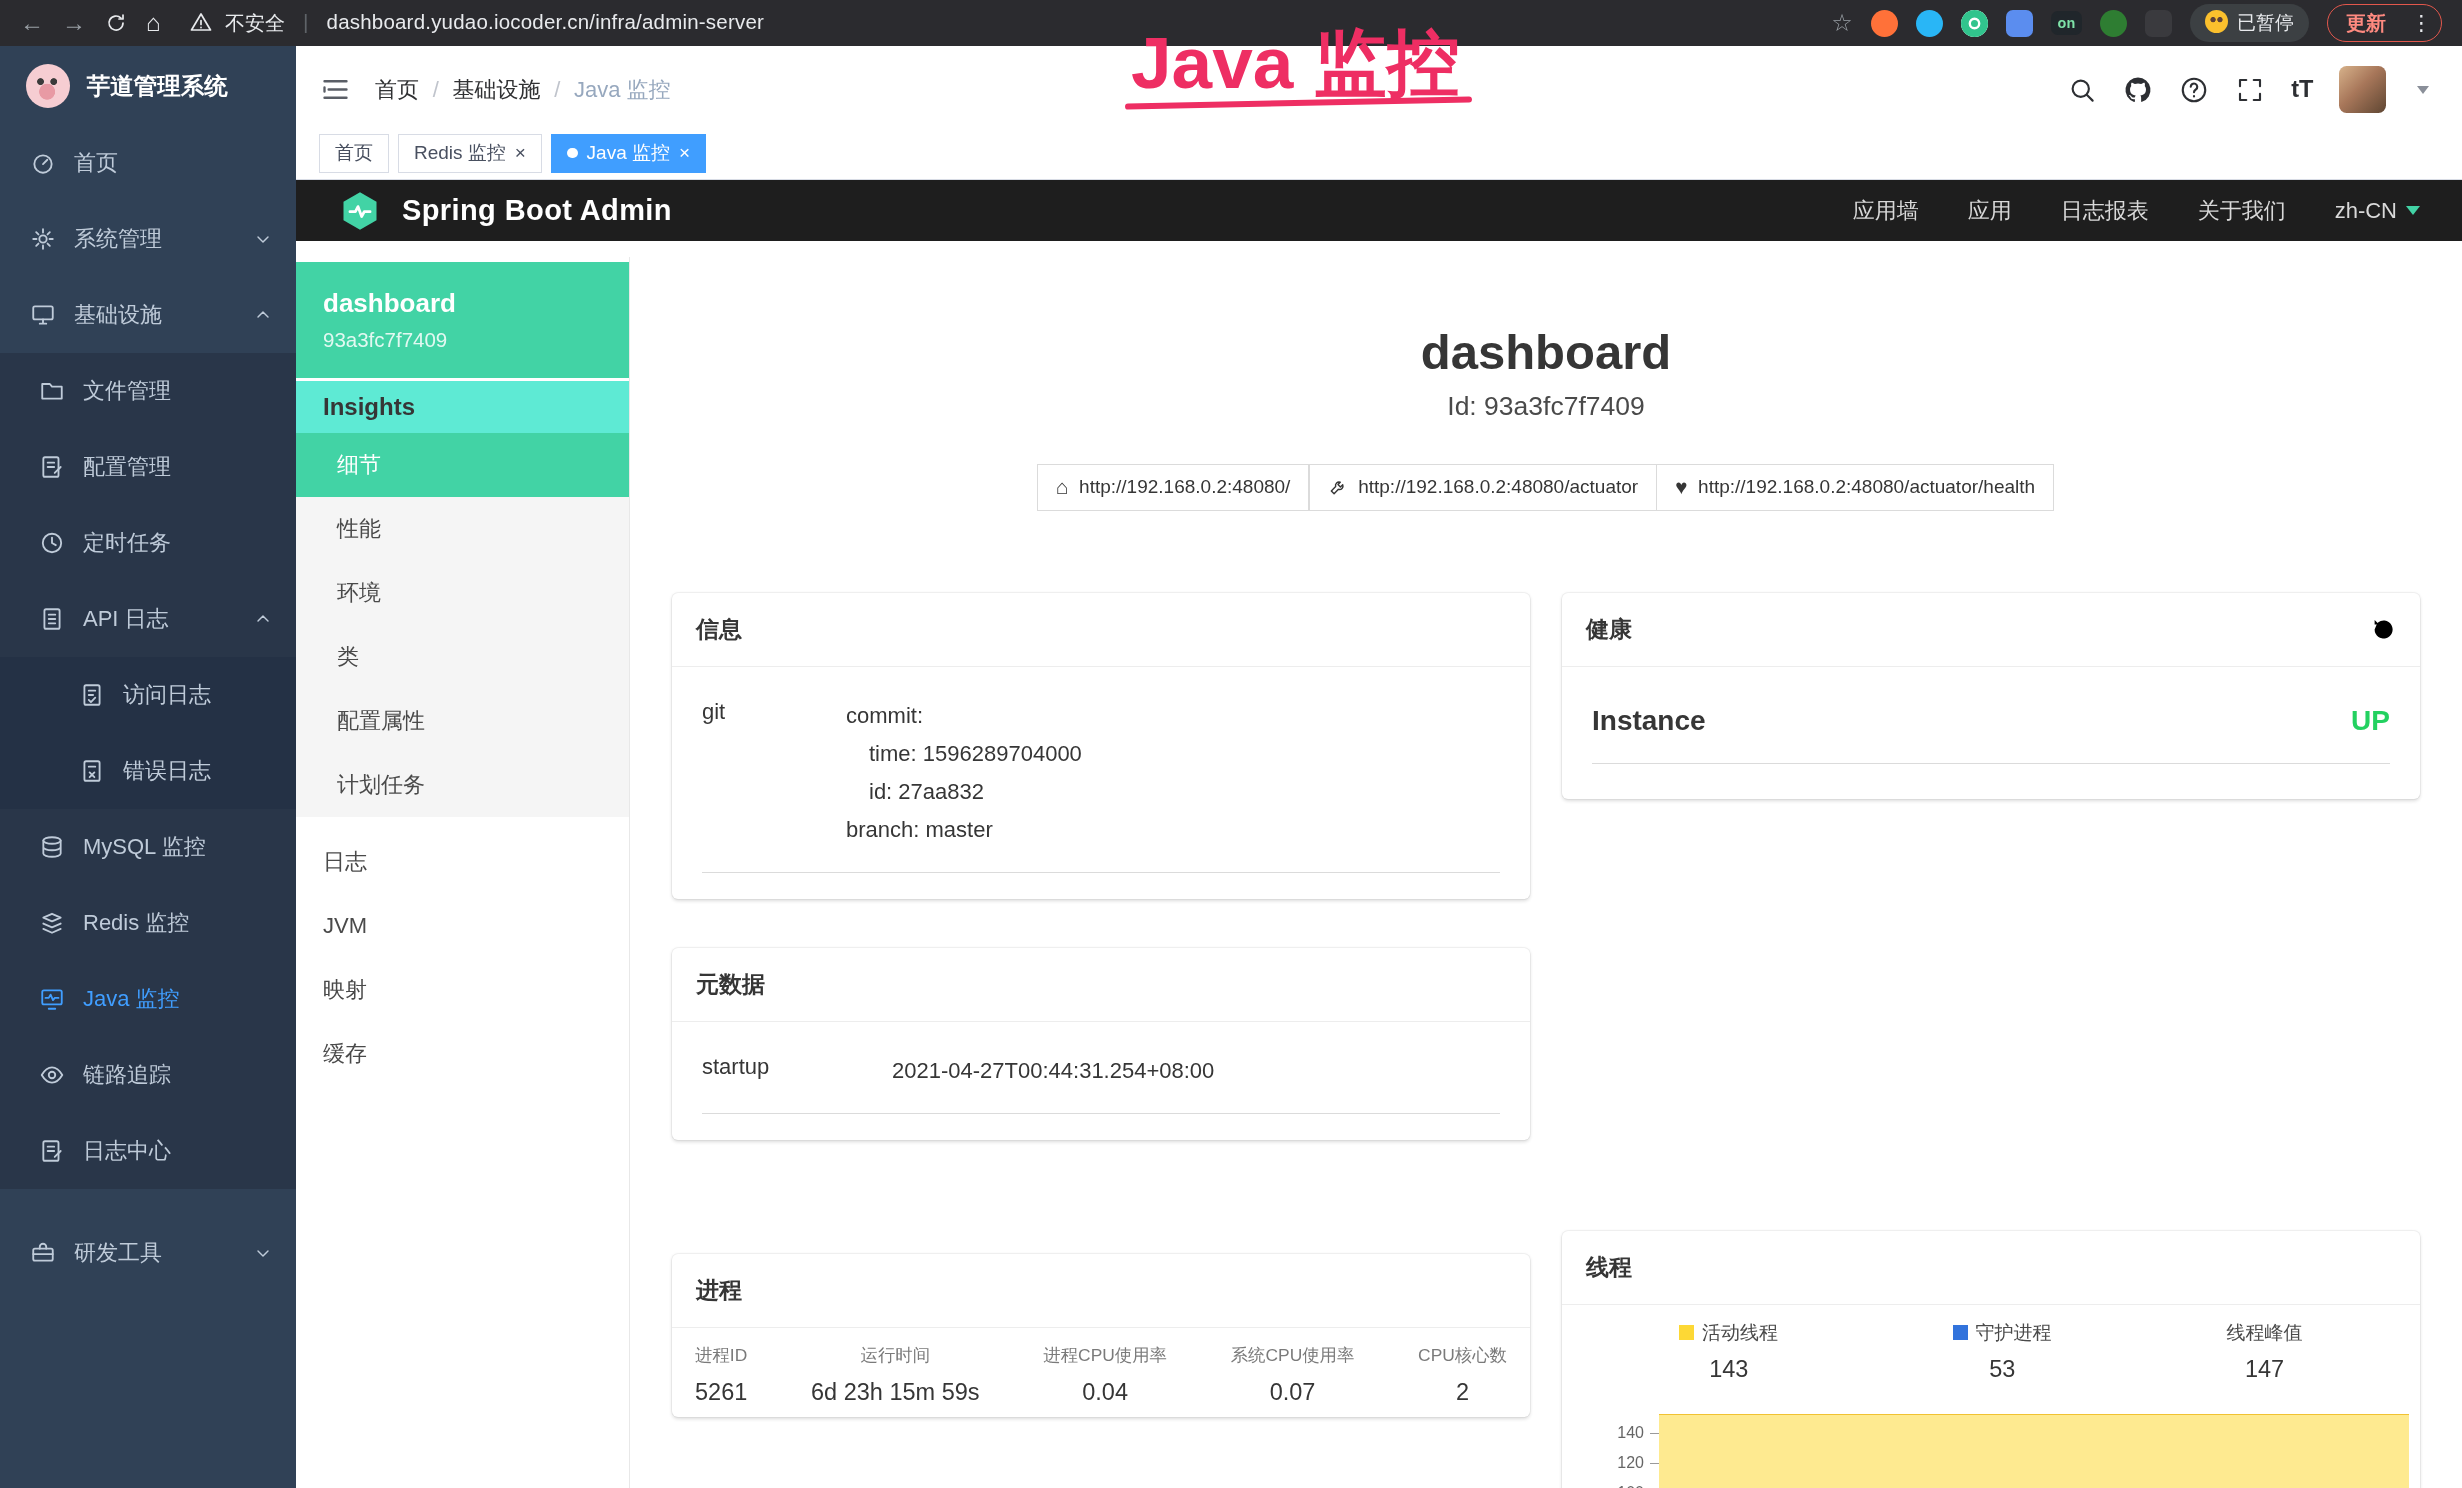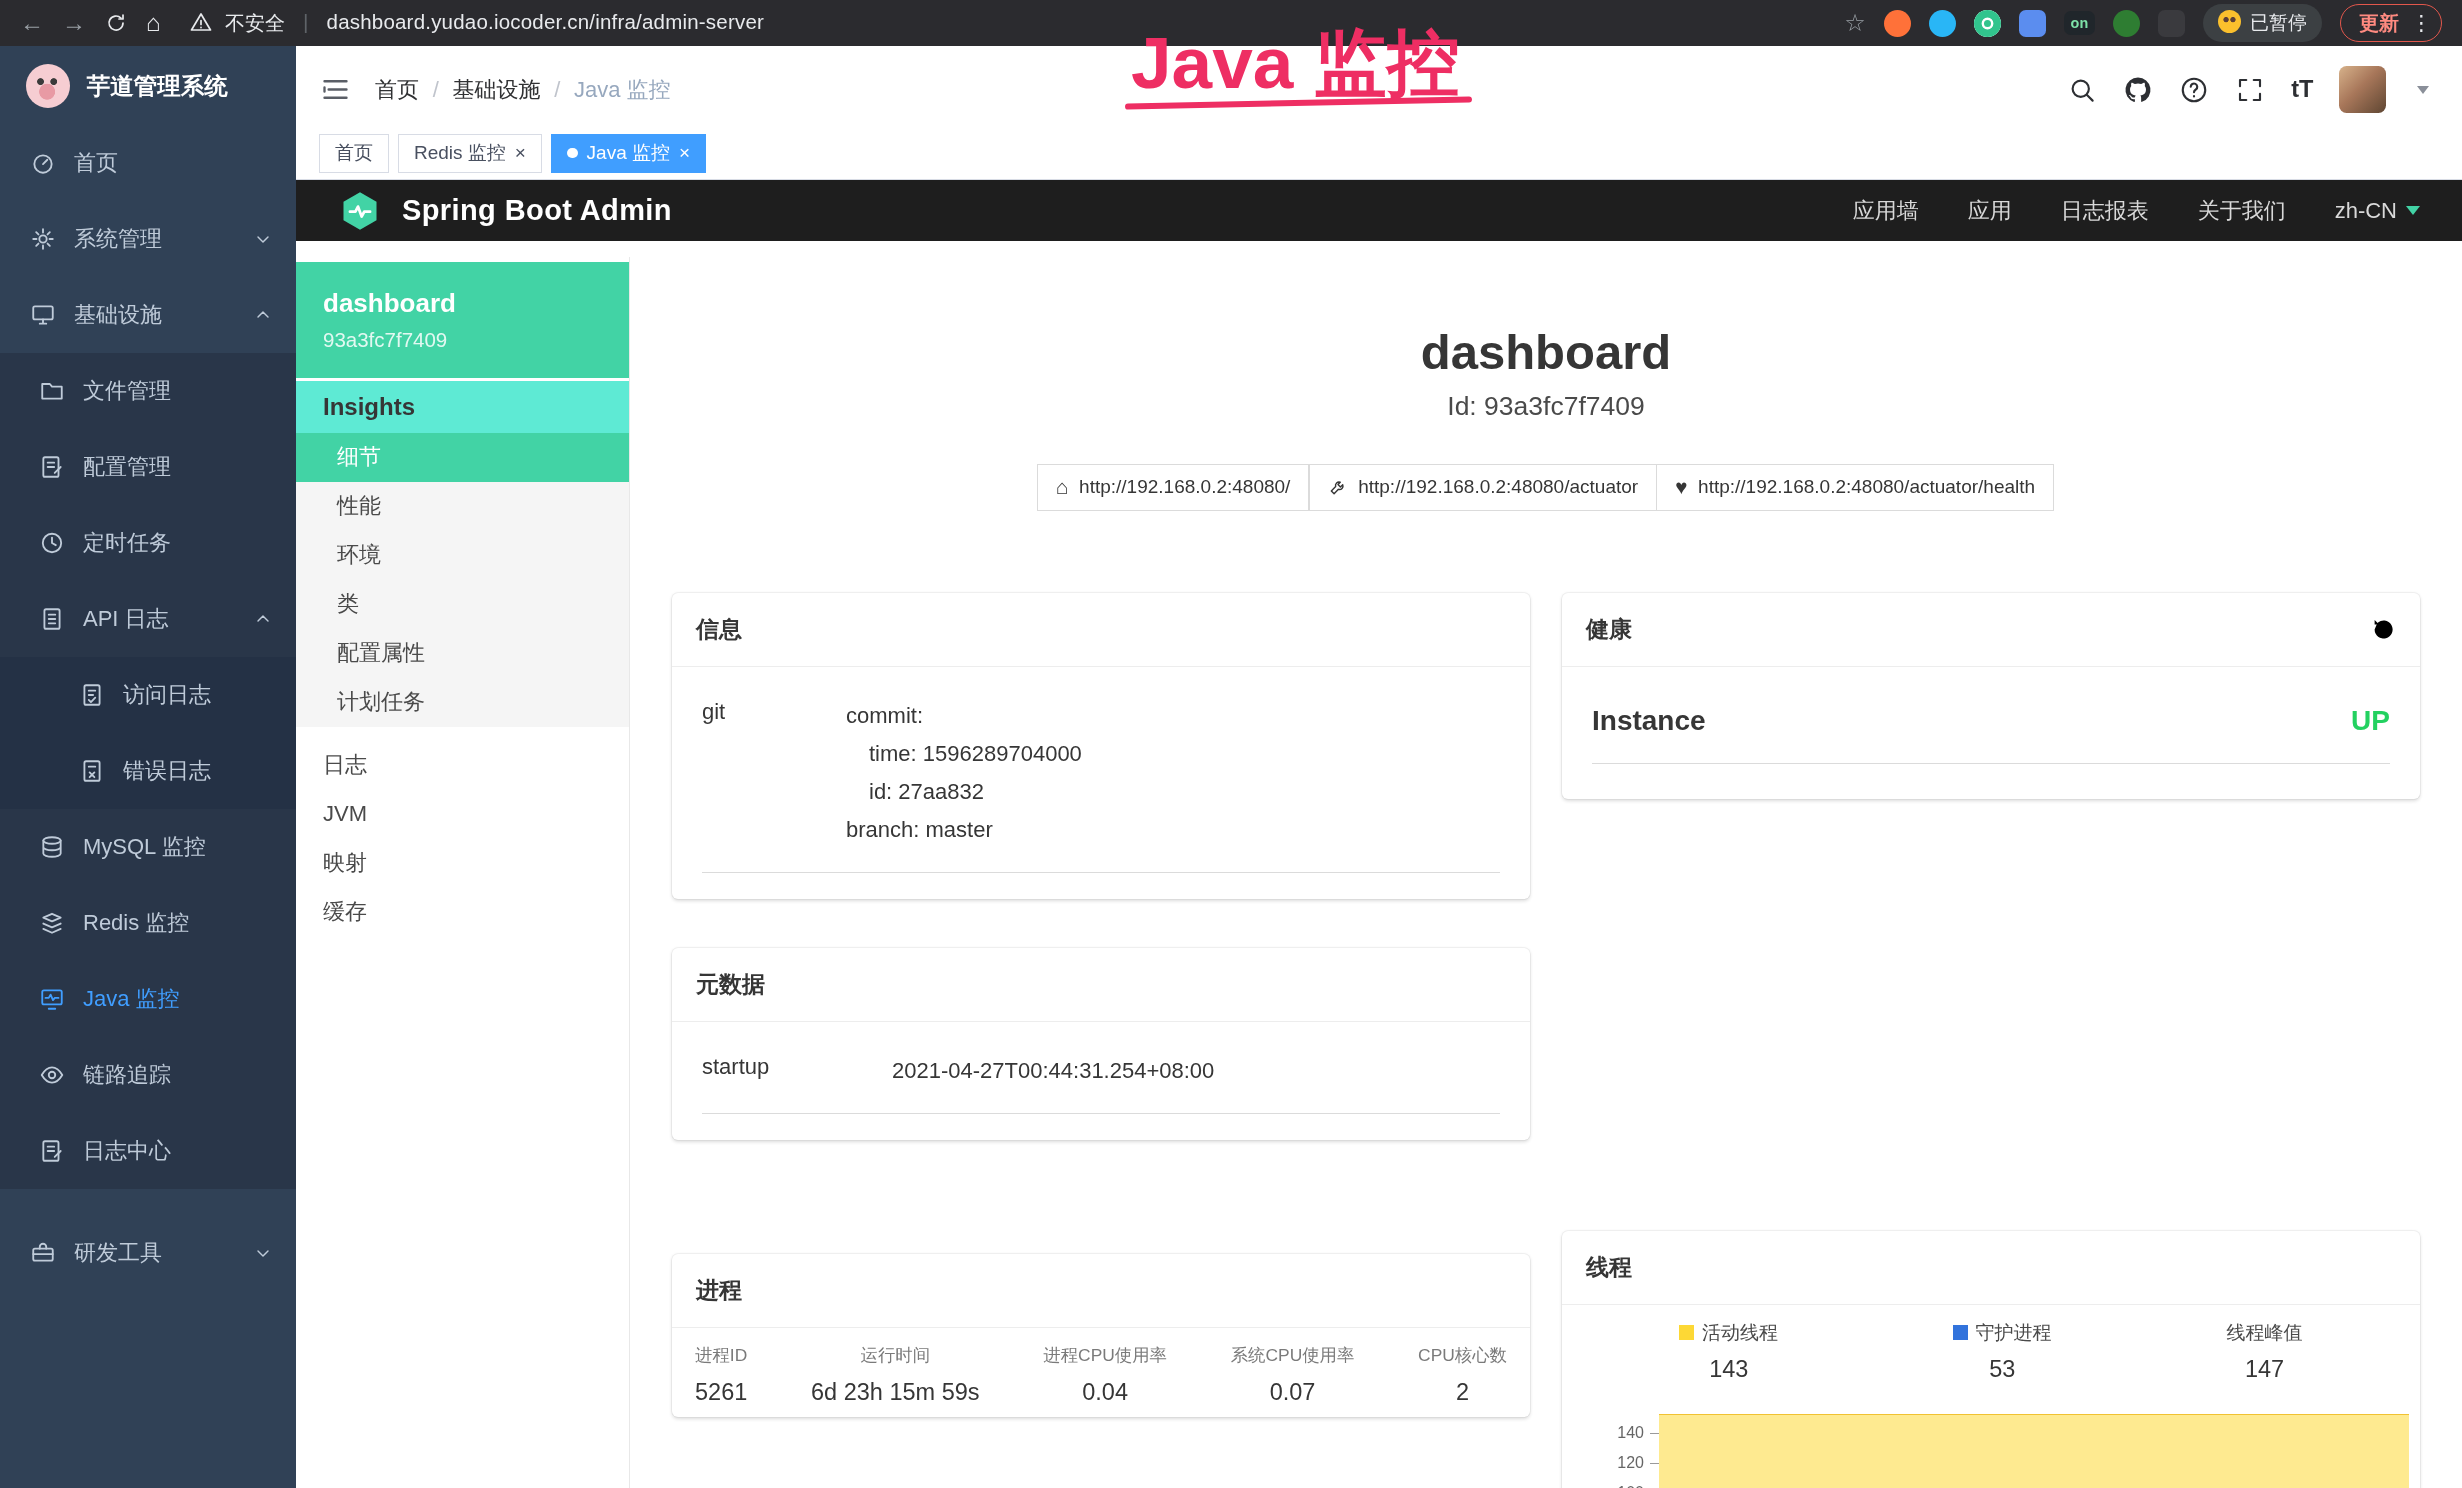--- a/index.html
+++ b/index.html
@@ -27,21 +27,21 @@
   .ext{width:27px;height:27px;border-radius:50%;flex:none;cursor:pointer;}
   .e1{background:#ff7139;}
   .e2{background:#29b6f6;}
   .e3{background:#31c48d;box-shadow:inset 0 0 0 7.6px #31c48d,inset 0 0 0 10px #fff;}
   .e4{background:#5b8def;border-radius:6.8px;}
   .e5{background:#2e7d32;}
   .e6{background:#3a3a3e;border-radius:6.8px;}
   .e-on{width:auto;border-radius:6.8px;background:#20262b;color:#7ee2a8;font-size:14.4px;font-weight:700;display:flex;align-items:center;padding:3.8px 6.8px;}
   .paused{display:flex;align-items:flex-start;gap:9px;background:#3c4043;border-radius:758px;padding:6px 15px;font-size:19px;color:#e8eaed;cursor:pointer;}
   .face{width:23px;height:23px;border-radius:50%;background:radial-gradient(circle at 35% 42%,#5d4037 2.3px,transparent 3px),radial-gradient(circle at 65% 42%,#5d4037 2.3px,transparent 3px),#fbc02d;}
-  .update{display:flex;align-items:center;gap:12px;border:1.5px solid #e2574c;border-radius:758px;padding:4.6px 9px 4.6px 18px;color:#ff8a80;font-size:20px;font-weight:700;cursor:pointer;}
+  .update{display:flex;align-items:center;gap:25px;border:1.5px solid #e2574c;border-radius:758px;padding:4.6px 9px 4.6px 18px;color:#ff8a80;font-size:20px;font-weight:700;cursor:pointer;}
   .vdots{color:#e8eaed;font-size:21px;font-weight:400;}
 
   
   .admin-sidebar{position:absolute;top:46px;left:0;bottom:0;width:296px;background:#304156;z-index:30;}
   .brand{height:79px;display:flex;align-items:center;gap:16.7px;padding-left:26px;cursor:pointer;}
   .brand-avatar{width:44px;height:44px;border-radius:50%;flex:none;
     background:radial-gradient(circle at 33% 40%,#3a3a3a 3px,transparent 3.8px),
                radial-gradient(circle at 63% 40%,#3a3a3a 3px,transparent 3.8px),
                radial-gradient(circle at 48% 63%,#e89aa4 7.6px,transparent 8.3px),#f6cdd2;}
   .brand-title{color:#fff;font-size:23.5px;font-weight:700;}
@@ -82,21 +82,21 @@
   .sba-brand{color:#fff;font-size:29px;font-weight:700;letter-spacing:0.4px;cursor:pointer;}
   .sba-nav{margin-left:auto;display:flex;align-items:center;gap:49px;}
   .sba-nav-item{color:#d9d9d9;font-size:22px;cursor:pointer;display:flex;align-items:center;gap:9px;}
   .caret-green{width:0;height:0;border-left:7.6px solid transparent;border-right:7.6px solid transparent;border-top:9px solid #42d3a5;}
   .sba-body{position:absolute;top:77px;left:0;right:0;bottom:0;display:flex;}
   .sba-sidebar{width:334px;flex:none;border-right:0.8px solid #e8e8e8;background:#fff;}
   .sba-appblock{background:#42d3a5;color:#fff;padding:26px 27px;margin-top:4.6px;cursor:pointer;}
   .sba-appname{font-size:26px;font-weight:700;}
   .sba-appid{margin-top:9px;font-size:20.5px;opacity:.85;}
   .sba-section{margin-top:3px;background:#5eead4;padding:12px 27px;font-size:24px;font-weight:700;color:#363636;cursor:pointer;}
-  .sba-item{height:49px;display:flex;align-items:center;padding:0 27px 0 41px;font-size:22px;color:#4a4a4a;background:#f5f5f5;cursor:pointer;}
+  .sba-item{height:64px;display:flex;align-items:center;padding:0 27px 0 41px;font-size:22px;color:#4a4a4a;background:#f5f5f5;cursor:pointer;}
   .sba-item.active{background:#42d3a5;color:#fff;}
   .sba-item.root{background:#fff;padding-left:27px;}
   .sba-item.rfirst{margin-top:13.7px;}
 
   .sba-main{flex:1;position:relative;padding:0 42px;overflow:hidden;}
   .sba-title{margin-top:67px;text-align:center;font-size:49px;font-weight:600;color:#363636;}
   .sba-subtitle{margin-top:10.6px;text-align:center;font-size:26.5px;color:#4a4a4a;}
   .link-row{margin-top:42px;display:flex;justify-content:center;}
   .link-btn{display:flex;align-items:center;gap:10.6px;border:0.8px solid #dbdbdb;padding:10.6px 18px;font-size:19px;color:#363636;background:#fff;margin-left:-0.8px;text-decoration:none;cursor:pointer;}
   .li{font-size:20.5px;color:#363636;}

